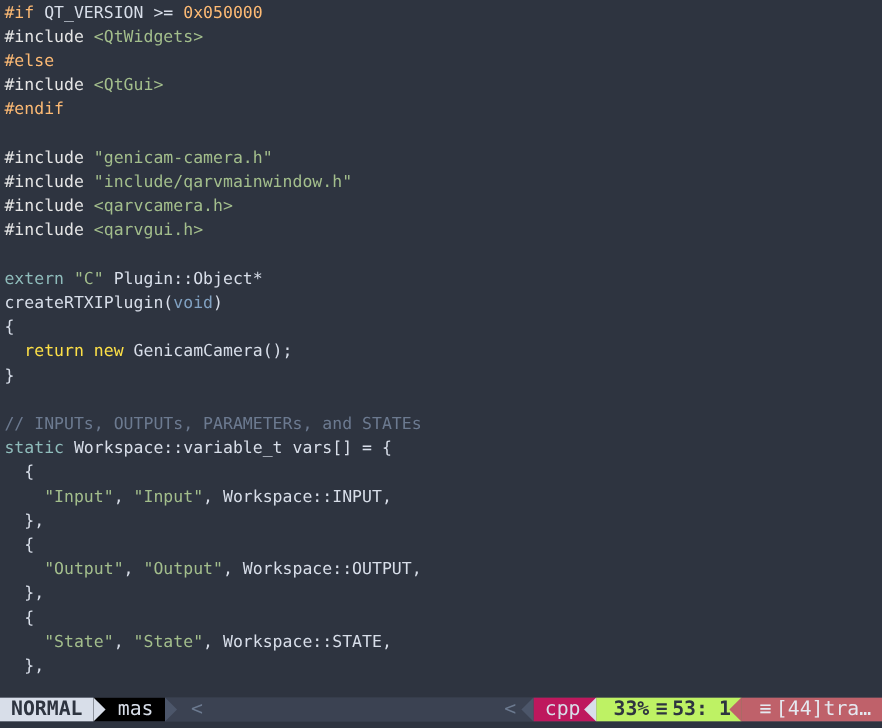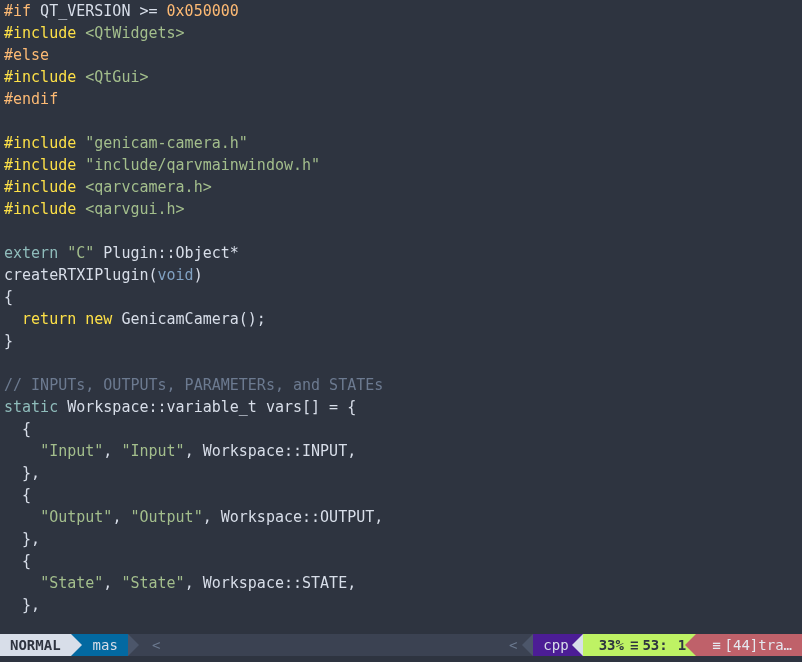--- a/index.html
+++ b/index.html
@@ -14,67 +14,67 @@
     overflow: hidden;
     position: relative;
   }
   #code-area {
     padding: 0 4px;
     white-space: pre;
   }
   .line { min-height: 22px; }
   
   .pp    { color: #fdba74; }     
-  .ppk   { color: #fde047; }     
+  .ppk   { color: #e5e5e5; }     
   .hdr   { color: #a3be8c; }     
   .str   { color: #a3be8c; }
   .num   { color: #fdba74; }
   .kw    { color: #8fbcbb; }     
   .kw2   { color: #fde047; }     
   .type  { color: #81a1c1; }
   .cmt   { color: #6c7a90; }
   .punc  { color: #d8dee9; }
   .id    { color: #d8dee9; }
 
   
   #statusline {
     position: absolute;
     left: 0; right: 0; bottom: 6px;
     height: 22px;
     display: flex;
     align-items: stretch;
-    font-size: 14px;
+    font-size: 18px;
     background: #3b4252;
     color: #d8dee9;
     overflow: hidden;
   }
   .seg {
     display: flex;
     align-items: center;
     padding: 0 10px;
     position: relative;
     white-space: nowrap;
   }
   .seg.mode {
     background: #d8dee9;
     color: #2e3440;
     font-weight: bold;
   }
   .seg.branch {
-    background: #0369a1;
+    background: #000000;
     color: #d8dee9;
   }
   .seg.branch .bicon { color: #88c0d0; margin-right:4px; font-weight:bold; }
   .seg.func {
     background: #3b4252;
     color: #d8dee9;
     flex: 1;
   }
   .seg.ft {
-    background: #4c1d95;
+    background: #be185d;
     color: #d8dee9;
   }
   .seg.pos {
     background: #bef264;
     color: #2e3440;
     font-weight: bold;
   }
   .seg.err {
     background: #bf616a;
     color: #e5e9f0;

